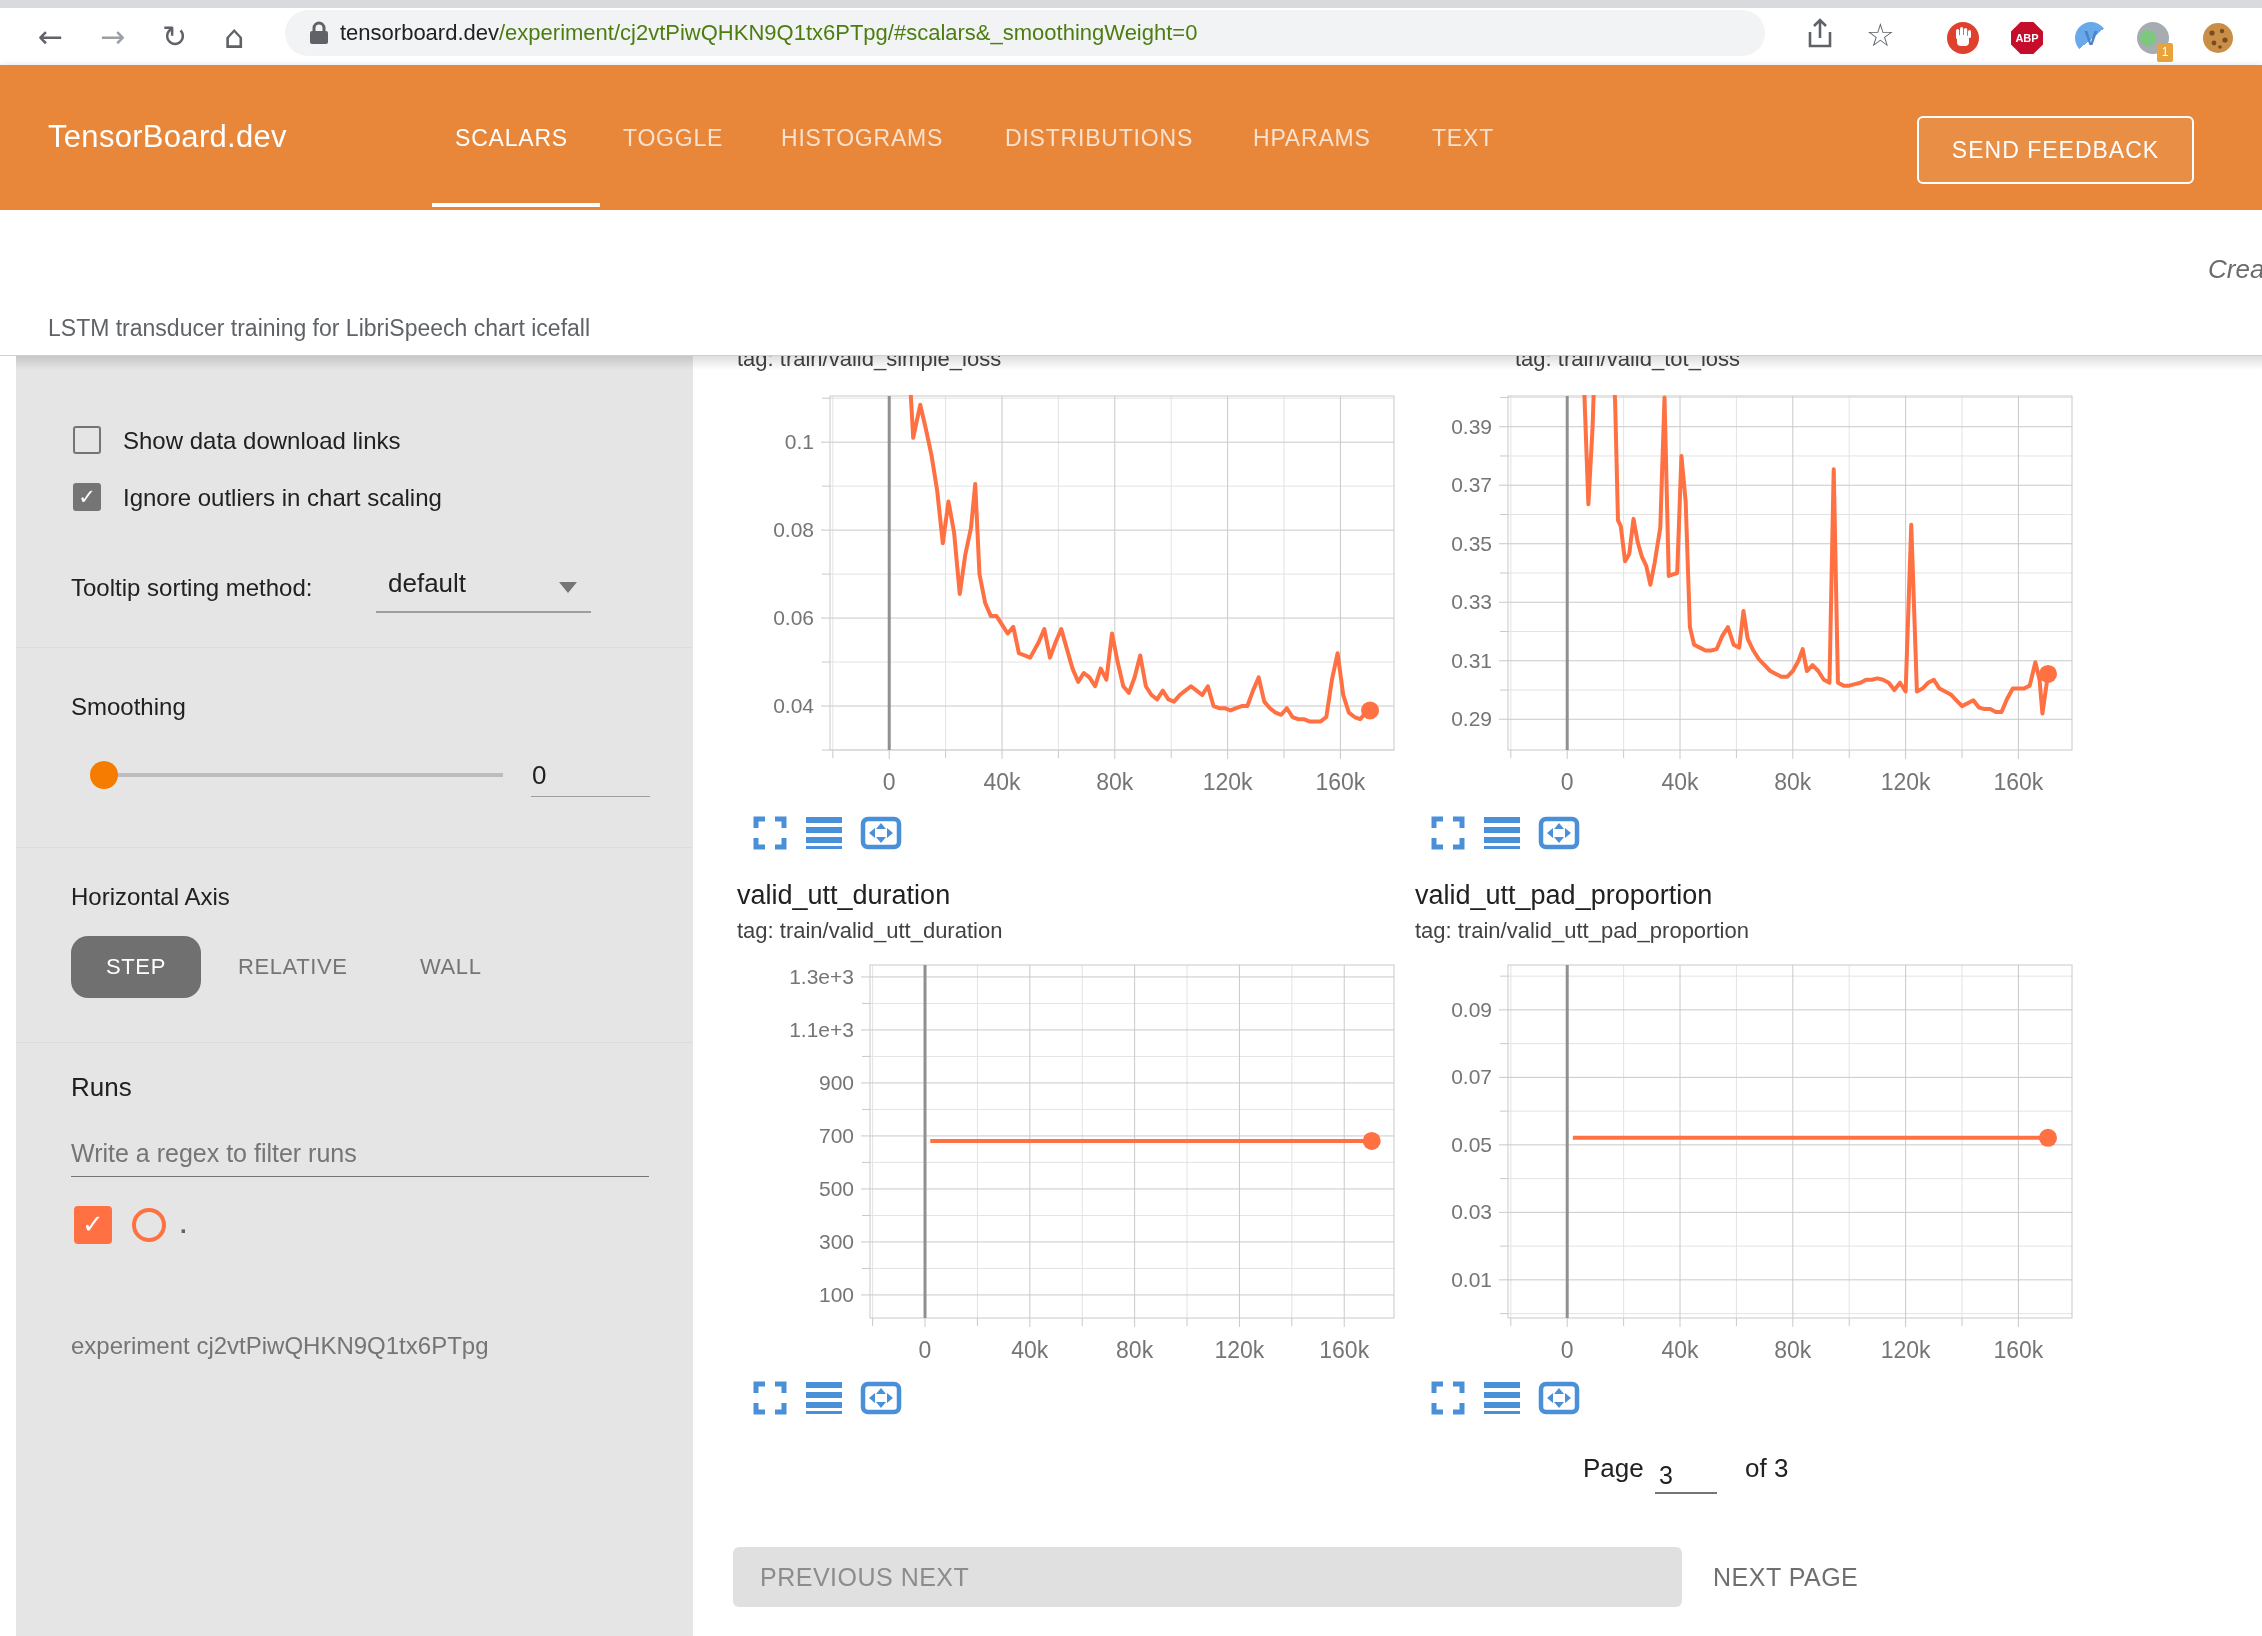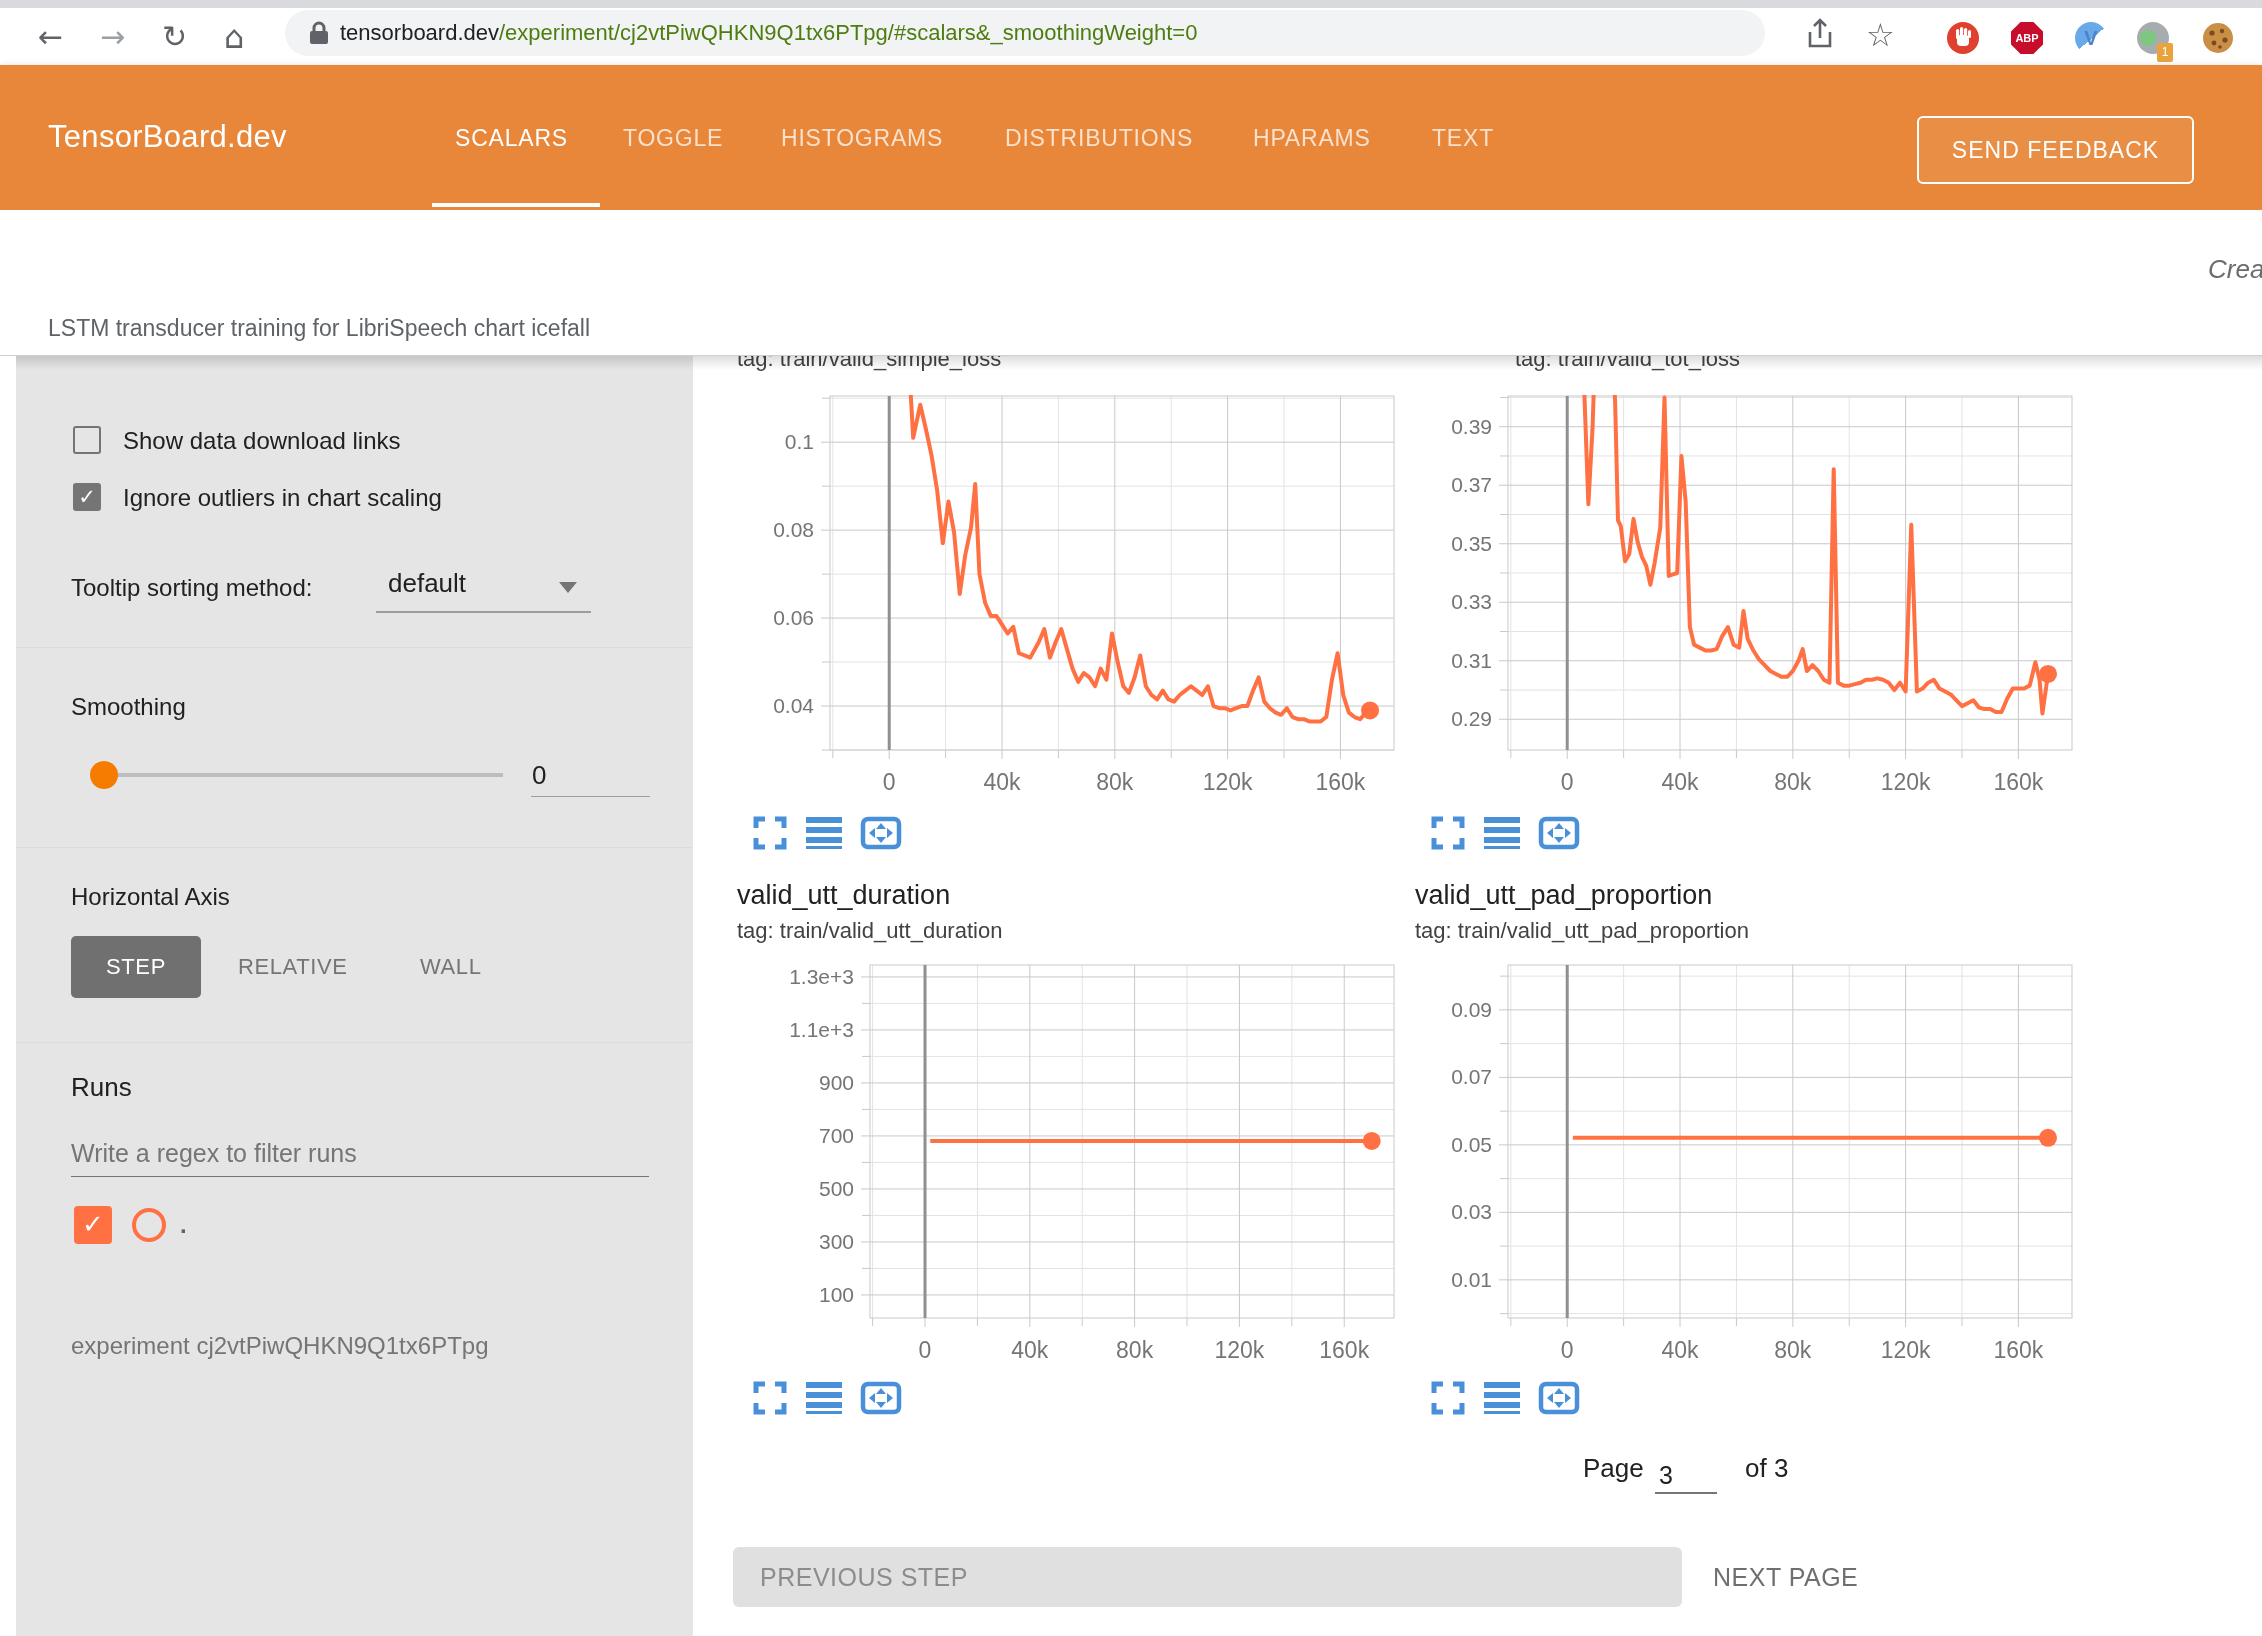--- a/index.html
+++ b/index.html
@@ -37,21 +37,21 @@
   .cb.empty{border:2px solid #757575;background:transparent}
   .cb.filled{background:#757575;color:#fff;text-align:center;line-height:28px;font-size:21px}
   .cb.orange{background:#ff7043;color:#fff;text-align:center;line-height:36px;font-size:26px;width:38px;height:38px;border-radius:4px}
   .lbl{font-size:24px;color:#212121;white-space:nowrap}
   .gray-lbl{color:#757575}
   #dd-underline{left:360px;top:255px;width:215px;height:2px;background:#9e9e9e}
   #dd-arrow{left:543px;top:226px;width:0;height:0;border-left:9px solid transparent;border-right:9px solid transparent;border-top:11px solid #757575}
   #slider-track{left:100px;top:417px;width:387px;height:4px;background:#bdbdbd}
   #slider-thumb{left:74px;top:405px;width:28px;height:28px;border-radius:50%;background:#f57c00}
   #smooth-underline{left:515px;top:440px;width:119px;height:1px;background:#9e9e9e}
-  #step-btn{left:55px;top:580px;width:130px;height:62px;background:#707070;border-radius:5px;color:#fff;
+  #step-btn{left:55px;top:580px;width:130px;height:62px;background:#707070;border-radius:17px;color:#fff;
     font-size:22px;letter-spacing:.6px;display:flex;align-items:center;justify-content:center}
   .haxis-opt{top:598px;font-size:22px;letter-spacing:.6px;color:#757575}
   #regex-underline{left:55px;top:820px;width:578px;height:1px;background:#757575}
   #run-circle{left:116px;top:852px;width:26px;height:26px;border:4px solid #ff7043;border-radius:50%}
   #toggle-btn{left:55px;top:902px;width:570px;height:58px;background:#dedede;border-radius:3px;color:#8f8f8f;
     font-size:22px;letter-spacing:.6px;display:flex;align-items:center;justify-content:center}
   
   #charts{left:693px;top:356px;width:1569px;height:1280px;background:#fff;overflow:hidden}
   .chart-title{font-size:27px;color:#212121;white-space:nowrap}
   .chart-tag{font-size:22px;color:#424242;white-space:nowrap}
@@ -507,17 +507,17 @@
     <span class="icon-btn"><svg width="42" height="36" viewBox="0 0 42 36">
           <rect x="3" y="4" width="36" height="28" rx="5" fill="none" stroke="#4a90d9" stroke-width="4.5"></rect>
           <path d="M21 8 l-5 6 h10 z M9 18 l6 -5 v10 z M33 18 l-6 -5 v10 z M21 28 l-5 -6 h10 z" fill="#4a90d9"></path>
         </svg></span>
   </div>
 
   <div id="page-label" class="abs" style="left:890px;top:1097px">Page</div>
   <div id="page-value" class="abs" style="left:966px;top:1105px">3</div>
   <div id="page-underline" class="abs"></div>
   <div id="of-label" class="abs" style="left:1052px;top:1097px">of 3</div>
-  <div id="prev-btn" class="abs">PREVIOUS STEP</div>
+  <div id="prev-btn" class="abs">PREVIOUS NEXT</div>
   <div id="next-btn" class="abs">NEXT PAGE</div>
 
   <div class="abs top-shadow"></div>
 </div>
 
 </body></html>

